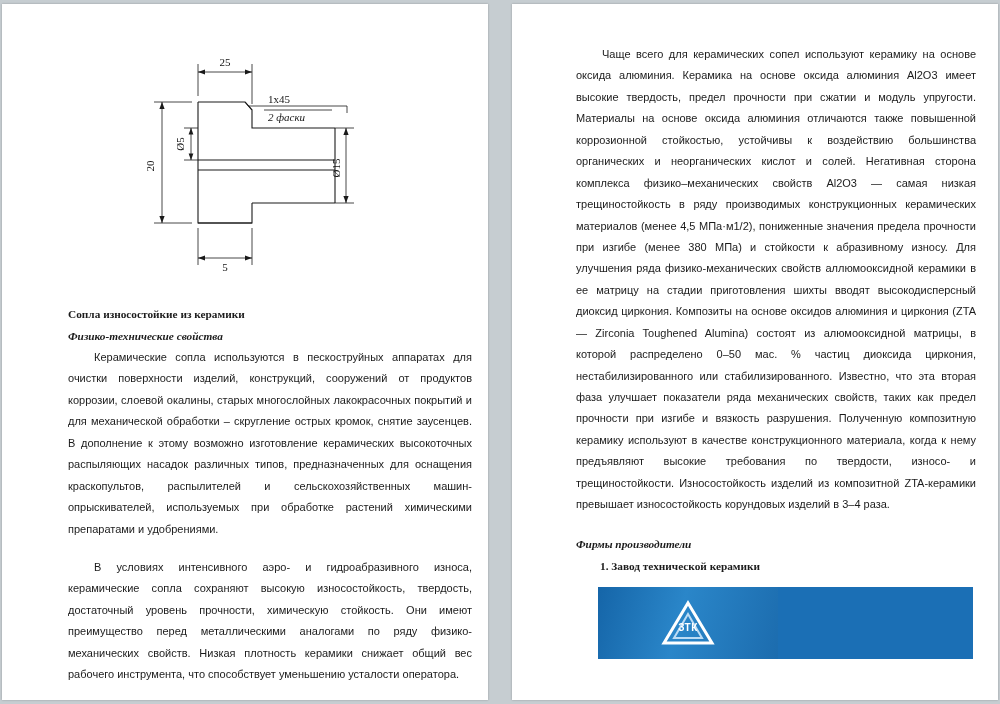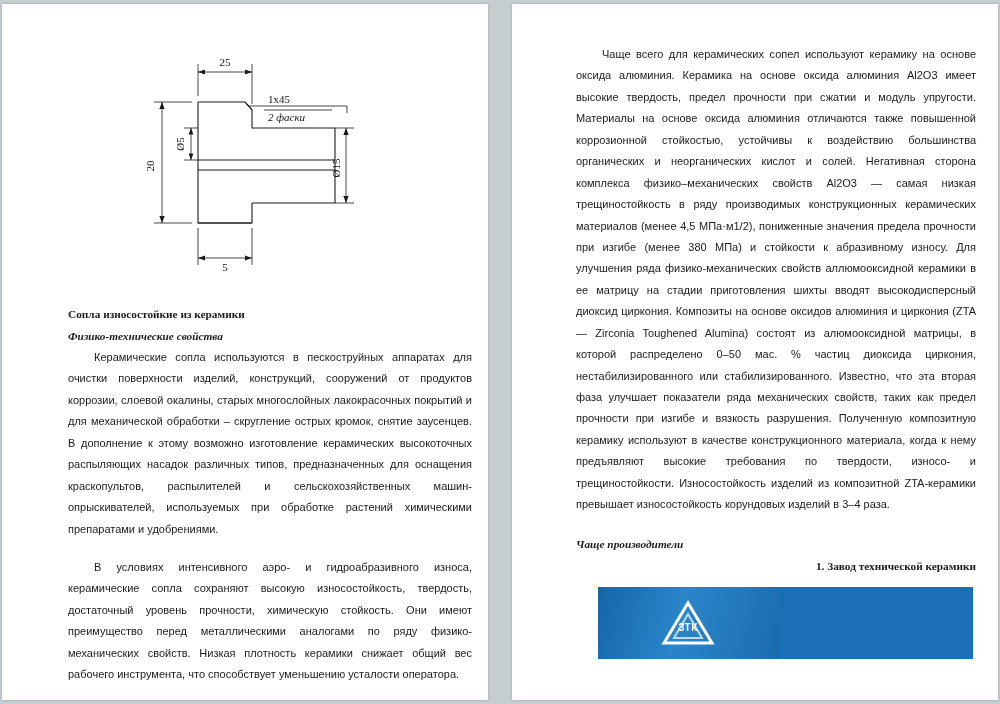--- a/index.html
+++ b/index.html
@@ -58,21 +58,20 @@
     font-size: 11.3px;
     line-height: 1.95;
     color: #1b1b1b;
   }
   .list-num {
     font-weight: bold;
     font-size: 11.3px;
     line-height: 1.95;
     color: #1b1b1b;
     padding-left: 24px;
-    text-align: right;
   }
 
   
   .drawing-zone {
     position: absolute;
     left: 0; top: 14px;
     width: 487px; height: 272px;
   }
   .left-text-zone {
     position: absolute;
@@ -263,21 +262,21 @@
     </div>
   </div>
 
   <div class="page right">
     <div class="page-inner">
       <div class="right-text-zone">
         <div class="body-text">
           <p class="indent">Чаще всего для керамических сопел используют керамику на основе оксида алюминия. Керамика на основе оксида алюминия Al2O3 имеет высокие твердость, предел прочности при сжатии и модуль упругости. Материалы на основе оксида алюминия отличаются также повышенной коррозионной стойкостью, устойчивы к воздействию большинства органических и неорганических кислот и солей. Негативная сторона комплекса физико–механических свойств Al2O3 — самая низкая трещиностойкость в ряду производимых конструкционных керамических материалов (менее 4,5 МПа·м1/2), пониженные значения предела прочности при изгибе (менее 380 МПа) и стойкости к абразивному износу. Для улучшения ряда физико-механических свойств аллюмооксидной керамики в ее матрицу на стадии приготовления шихты вводят высокодисперсный диоксид циркония. Композиты на основе оксидов алюминия и циркония (ZTA — Zirconia Toughened Alumina) состоят из алюмооксидной матрицы, в которой распределено 0–50 мас. % частиц диоксида циркония, нестабилизированного или стабилизированного. Известно, что эта вторая фаза улучшает показатели ряда механических свойств, таких как предел прочности при изгибе и вязкость разрушения. Полученную композитную керамику используют в качестве конструкционного материала, когда к нему предъявляют высокие требования по твердости, износо- и трещиностойкости. Износостойкость изделий из композитной ZTA-керамики превышает износостойкость корундовых изделий в 3–4 раза.</p>
         </div>
 
-        <div class="head-italic-underline" style="margin-top:17px">Чаще производители</div>
+        <div class="head-italic-underline" style="margin-top:17px">Фирмы производители</div>
         <div class="list-num">1. Завод технической керамики</div>
 
         <div class="banner">
           <div class="banner-left">
             <svg class="ztk-tri-outline" viewBox="0 0 54 48">
               <polygon points="27,4 51,44 3,44" fill="none" stroke="#ffffff" stroke-width="3"></polygon>
               <polygon points="27,15 41,39 13,39" fill="none" stroke="#bcdcf5" stroke-width="2"></polygon>
             </svg>
             <div class="ztk-label">ЗТК</div>
           </div>

